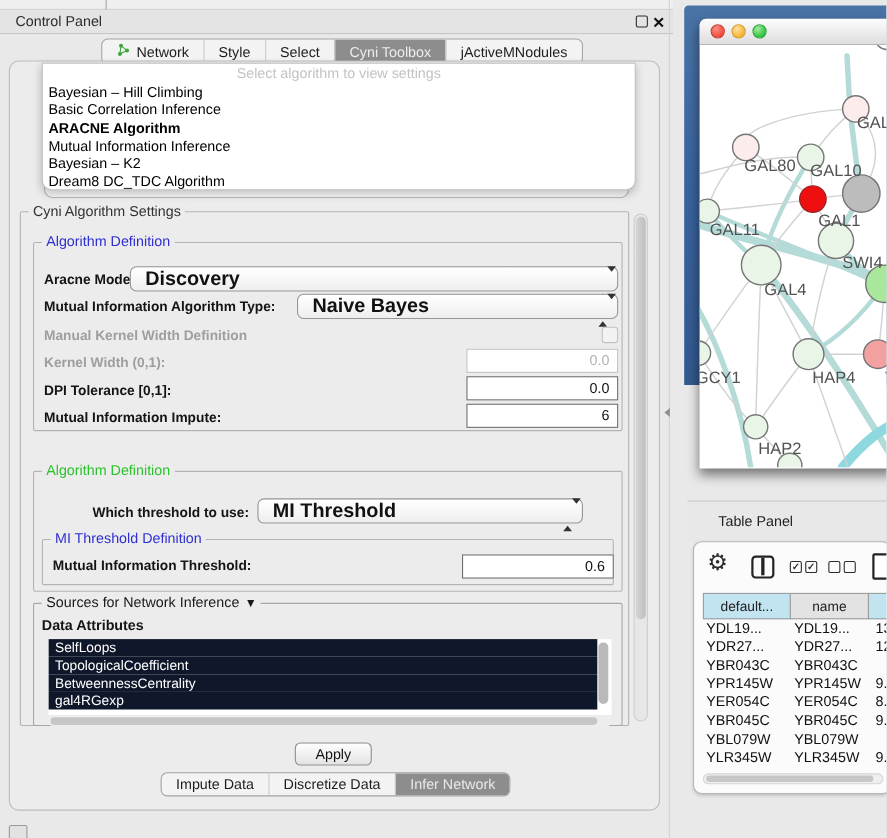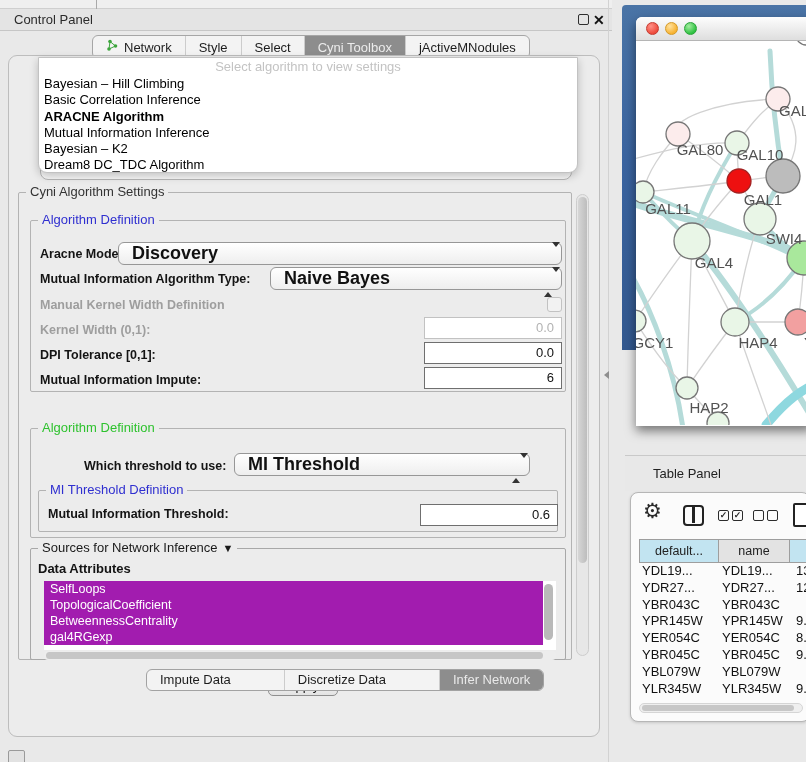--- a/index.html
+++ b/index.html
@@ -86,36 +86,36 @@
   #mithr-group { left:38px; top:490px; width:520px; height:42px; }
   #mithr-title { left:46px; top:483px; }
   #lbl-mithr { left:48px; top:506px; }
   #fld-mithr { left:420px; top:504px; width:138px; }
 
   #src-group { left:30px; top:548px; width:536px; height:112px; border-color:#a8a8a8; }
   #src-title { left:38px; top:541px; color:#1a1a1a; }
   #src-arrow { font-size:11px; margin-left:5px; }
   #lbl-dataattr { left:38px; top:561px; font-size:13px; }
   #attr-list { left:44px; top:581px; width:512px; height:69px; background:#ffffff; overflow:hidden; }
-  .attr-item { height:16px; line-height:16px; padding-left:6px; background:#a21caf; color:#ffffff;
+  .attr-item { height:16px; line-height:16px; padding-left:6px; background:#0f172a; color:#ffffff;
                font-size:12.5px; width:499px; }
   #attr-vscroll { left:544px; top:584px; width:10px; height:62px; }
   #attr-vthumb { width:9px; height:56px; background:#b9b9b9; border-radius:5px; }
   #attr-hscroll { left:44px; top:651px; width:512px; height:9px; background:#ededed; border-radius:4px; }
   #attr-hthumb { position:absolute; left:2px; top:1px; width:497px; height:7px; background:#c6c6c6; border-radius:4px; }
 
   #cp-vscroll { left:576px; top:194px; width:13px; height:462px; background:#e7e7e7; border:1px solid #cdcdcd; border-radius:7px; }
   #cp-vthumb { position:absolute; left:1px; top:2px; width:9px; height:366px;
                background:linear-gradient(90deg,#d6d6d6,#bdbdbd); border-radius:5px; }
 
   #apply-btn { left:268px; top:675px; width:70px; height:21px; border:1px solid #8f8f8f; border-radius:5px;
                background:linear-gradient(#fefefe,#e3e3e3); font-size:13px; text-align:center; line-height:19px; color:#111; }
 
-  #bottom-tabs { left:146px; top:669px; height:22px; display:inline-flex; border:1px solid #a2a2a2;
-                 border-radius:6px; background:#f3f3f3; overflow:hidden;gap:40px; }
+  #bottom-tabs { left:146px; top:702px; height:22px; display:inline-flex; border:1px solid #a2a2a2;
+                 border-radius:6px; background:#f3f3f3; overflow:hidden; }
   .bt-tab { padding:0 13px; line-height:20px; font-size:13px; color:#1d1d1d; border-left:1px solid #cccccc; }
   .bt-tab:first-child { border-left:none; }
   .bt-tab.selected { background:#8d8d8d; color:#e9e9e9; }
 
   #mini-dock { left:8px; top:750px; width:17px; height:14px; border:1.6px solid #9a9a9a; border-radius:2px; background:#e2e2e2; }
 
   
   #divider { left:608px; top:0; width:1px; height:762px; background:#d2d2d2; }
   #collapse-arrow { left:604px; top:371px; width:0; height:0;
                     border-top:4px solid transparent; border-bottom:4px solid transparent; border-right:5px solid #8f8f8f; }

